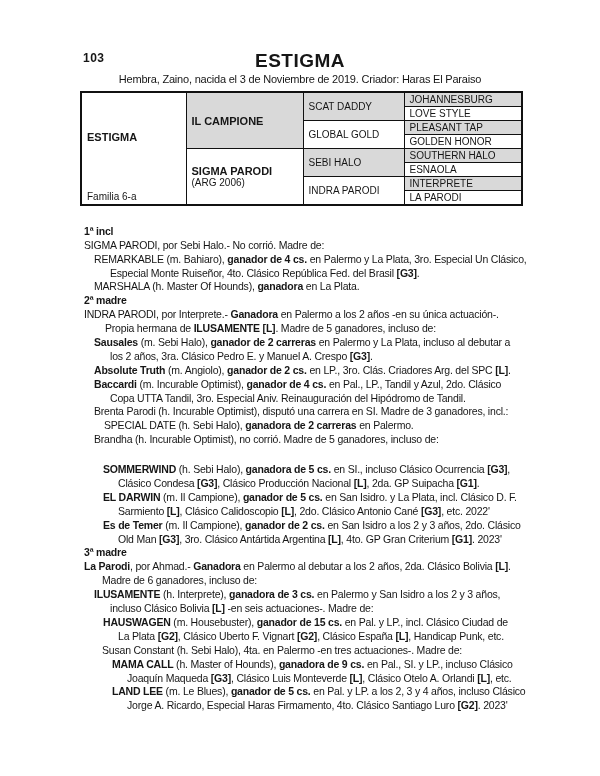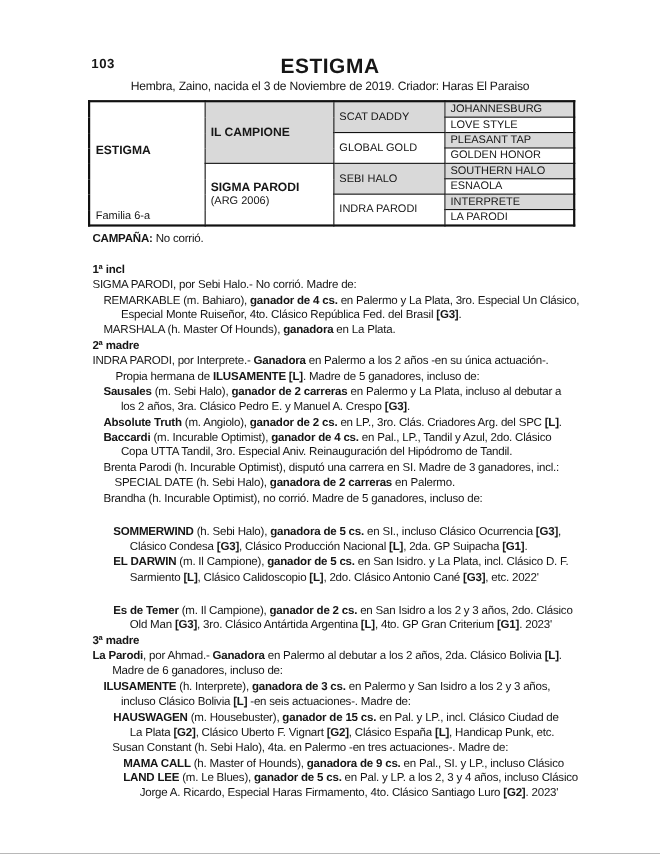--- a/index.html
+++ b/index.html
@@ -110,21 +110,20 @@
       <td rowspan="2">INDRA PARODI</td>
       <td class="gray">INTERPRETE</td>
     </tr>
     <tr>
       <td>LA PARODI</td>
     </tr>
   </tbody>
     </table>
 
   <div class="bodytext" id="body-lines">
-      <div class="tline" style="padding-left: 0px;"><b>CAMPAÑA:</b><span> No corrió.</span></div>
       <div class="tline blank"></div>
       <div class="tline" style="padding-left: 0px;"><b>1ª incl</b></div>
       <div class="tline" style="padding-left: 0px;"><span>SIGMA PARODI, por Sebi Halo.- No corrió. Madre de:</span></div>
       <div class="tline" style="padding-left: 10px;"><span>REMARKABLE (m. Bahiaro), </span><b>ganador de 4 cs.</b><span> en Palermo y La Plata, 3ro. Especial Un Clásico,</span></div>
       <div class="tline" style="padding-left: 26px;"><span>Especial Monte Ruiseñor, 4to. Clásico República Fed. del Brasil </span><b>[G3]</b><span>.</span></div>
       <div class="tline" style="padding-left: 10px;"><span>MARSHALA (h. Master Of Hounds), </span><b>ganadora</b><span> en La Plata.</span></div>
       <div class="tline" style="padding-left: 0px;"><b>2ª madre</b></div>
       <div class="tline" style="padding-left: 0px;"><span>INDRA PARODI, por Interprete.- </span><b>Ganadora</b><span> en Palermo a los 2 años -en su única actuación-.</span></div>
       <div class="tline" style="padding-left: 21px;"><span>Propia hermana de </span><b>ILUSAMENTE [L]</b><span>. Madre de 5 ganadores, incluso de:</span></div>
       <div class="tline" style="padding-left: 10px;"><b>Sausales</b><span> (m. Sebi Halo), </span><b>ganador de 2 carreras</b><span> en Palermo y La Plata, incluso al debutar a</span></div>
@@ -132,28 +131,29 @@
       <div class="tline" style="padding-left: 10px;"><b>Absolute Truth</b><span> (m. Angiolo), </span><b>ganador de 2 cs.</b><span> en LP., 3ro. Clás. Criadores Arg. del SPC </span><b>[L]</b><span>.</span></div>
       <div class="tline" style="padding-left: 10px;"><b>Baccardi</b><span> (m. Incurable Optimist), </span><b>ganador de 4 cs.</b><span> en Pal., LP., Tandil y Azul, 2do. Clásico</span></div>
       <div class="tline" style="padding-left: 26px;"><span>Copa UTTA Tandil, 3ro. Especial Aniv. Reinauguración del Hipódromo de Tandil.</span></div>
       <div class="tline" style="padding-left: 10px;"><span>Brenta Parodi (h. Incurable Optimist), disputó una carrera en SI. Madre de 3 ganadores, incl.:</span></div>
       <div class="tline" style="padding-left: 20px;"><span>SPECIAL DATE (h. Sebi Halo), </span><b>ganadora de 2 carreras</b><span> en Palermo.</span></div>
       <div class="tline" style="padding-left: 10px;"><span>Brandha (h. Incurable Optimist), no corrió. Madre de 5 ganadores, incluso de:</span></div>
       <div class="tline" style="padding-left: 19px; margin-top: 16px;"><b>SOMMERWIND</b><span> (h. Sebi Halo), </span><b>ganadora de 5 cs.</b><span> en SI., incluso Clásico Ocurrencia </span><b>[G3]</b><span>,</span></div>
       <div class="tline" style="padding-left: 34px;"><span>Clásico Condesa </span><b>[G3]</b><span>, Clásico Producción Nacional </span><b>[L]</b><span>, 2da. GP Suipacha </span><b>[G1]</b><span>.</span></div>
       <div class="tline" style="padding-left: 19px;"><b>EL DARWIN</b><span> (m. Il Campione), </span><b>ganador de 5 cs.</b><span> en San Isidro. y La Plata, incl. Clásico D. F.</span></div>
       <div class="tline" style="padding-left: 34px;"><span>Sarmiento </span><b>[L]</b><span>, Clásico Calidoscopio </span><b>[L]</b><span>, 2do. Clásico Antonio Cané </span><b>[G3]</b><span>, etc. 2022'</span></div>
-      <div class="tline" style="padding-left: 19px; margin-top: 16px;"><b>Es de Temer</b><span> (m. Il Campione), </span><b>ganador de 2 cs.</b><span> en San Isidro a los 2 y 3 años, 2do. Clásico</span></div>
+      <div class="tline" style="padding-left: 19px;"><b>Es de Temer</b><span> (m. Il Campione), </span><b>ganador de 2 cs.</b><span> en San Isidro a los 2 y 3 años, 2do. Clásico</span></div>
       <div class="tline" style="padding-left: 34px;"><span>Old Man </span><b>[G3]</b><span>, 3ro. Clásico Antártida Argentina </span><b>[L]</b><span>, 4to. GP Gran Criterium </span><b>[G1]</b><span>. 2023'</span></div>
       <div class="tline" style="padding-left: 0px;"><b>3ª madre</b></div>
       <div class="tline" style="padding-left: 0px;"><b>La Parodi</b><span>, por Ahmad.- </span><b>Ganadora</b><span> en Palermo al debutar a los 2 años, 2da. Clásico Bolivia </span><b>[L]</b><span>.</span></div>
       <div class="tline" style="padding-left: 18px;"><span>Madre de 6 ganadores, incluso de:</span></div>
       <div class="tline" style="padding-left: 10px;"><b>ILUSAMENTE</b><span> (h. Interprete), </span><b>ganadora de 3 cs.</b><span> en Palermo y San Isidro a los 2 y 3 años,</span></div>
       <div class="tline" style="padding-left: 26px;"><span>incluso Clásico Bolivia </span><b>[L]</b><span> -en seis actuaciones-. Madre de:</span></div>
       <div class="tline" style="padding-left: 19px;"><b>HAUSWAGEN</b><span> (m. Housebuster), </span><b>ganador de 15 cs.</b><span> en Pal. y LP., incl. Clásico Ciudad de</span></div>
       <div class="tline" style="padding-left: 34px;"><span>La Plata </span><b>[G2]</b><span>, Clásico Uberto F. Vignart </span><b>[G2]</b><span>, Clásico España </span><b>[L]</b><span>, Handicap Punk, etc.</span></div>
       <div class="tline" style="padding-left: 18px;"><span>Susan Constant (h. Sebi Halo), 4ta. en Palermo -en tres actuaciones-. Madre de:</span></div>
       <div class="tline" style="padding-left: 28px;"><b>MAMA CALL</b><span> (h. Master of Hounds), </span><b>ganadora de 9 cs.</b><span> en Pal., SI. y LP., incluso Clásico</span></div>
+      <div class="tline" style="padding-left: 43px;"><span>Joaquín Maqueda </span><b>[G3]</b><span>, Clásico Luis Monteverde </span><b>[L]</b><span>, Clásico Otelo A. Orlandi </span><b>[L]</b><span>, etc.</span></div>
       <div class="tline" style="padding-left: 28px;"><b>LAND LEE</b><span> (m. Le Blues), </span><b>ganador de 5 cs.</b><span> en Pal. y LP. a los 2, 3 y 4 años, incluso Clásico</span></div>
       <div class="tline" style="padding-left: 43px;"><span>Jorge A. Ricardo, Especial Haras Firmamento, 4to. Clásico Santiago Luro </span><b>[G2]</b><span>. 2023'</span></div>
     </div>
 
 </div>
 
 </body></html>

